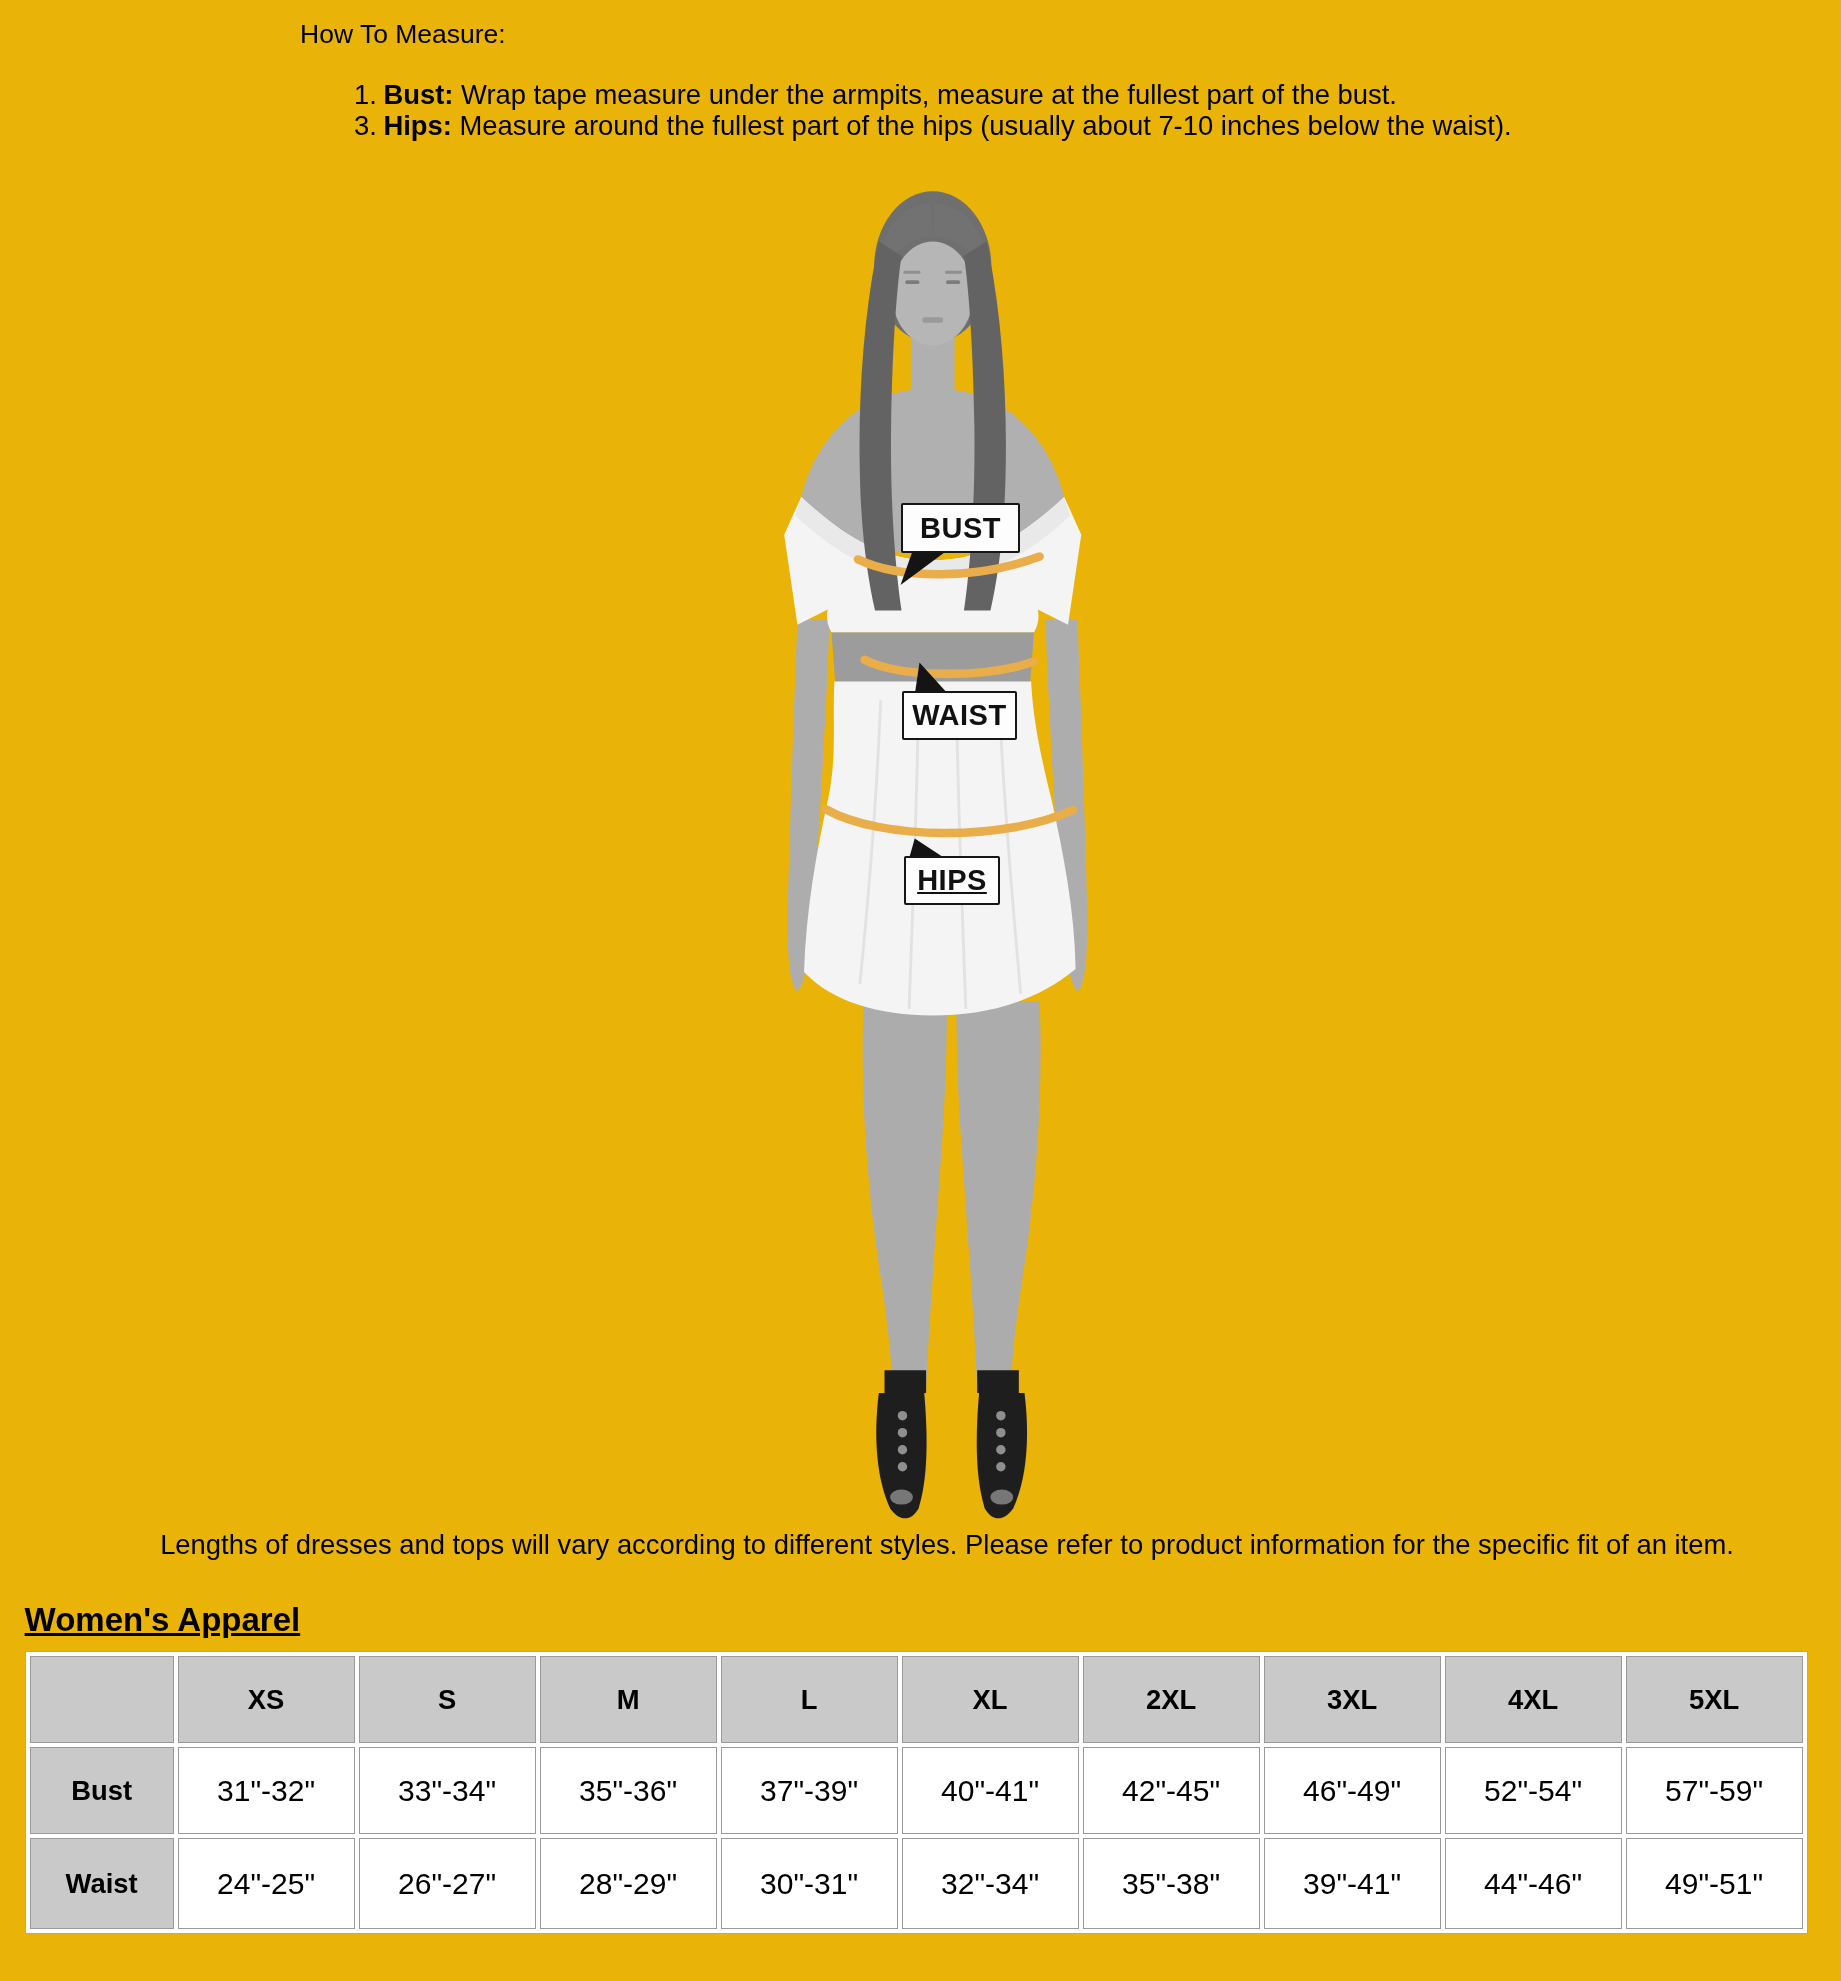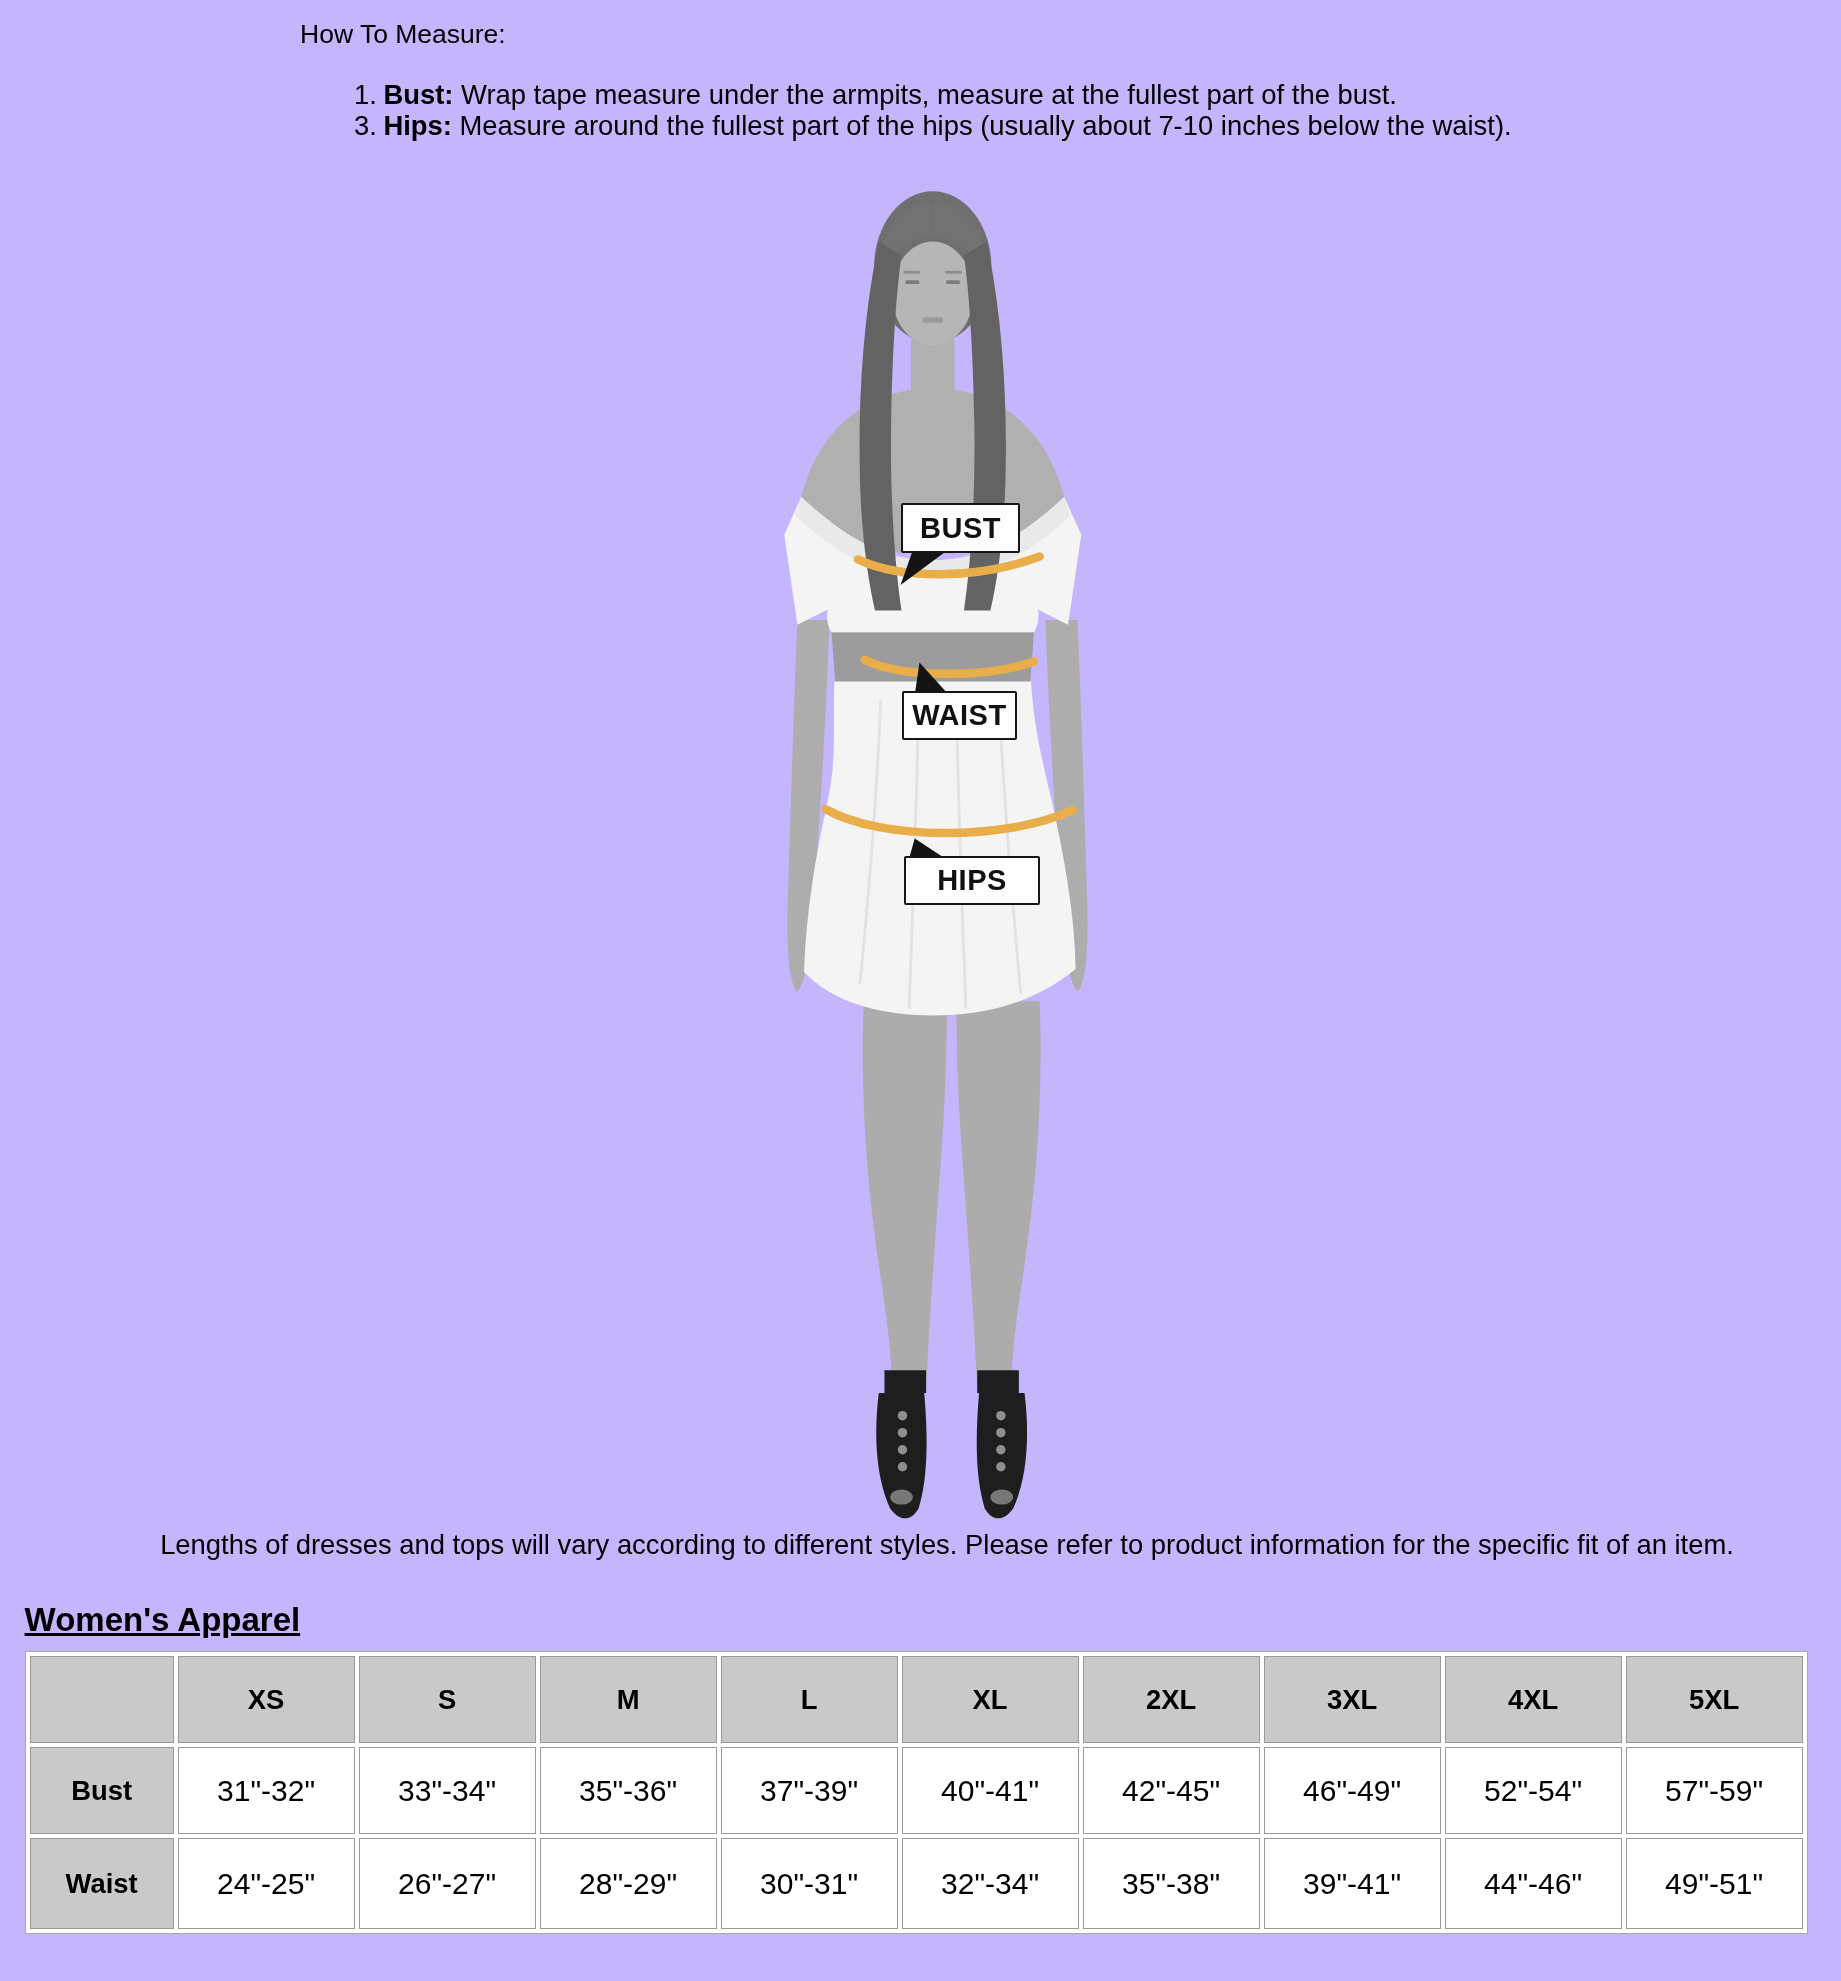--- a/index.html
+++ b/index.html
@@ -1,21 +1,21 @@
 <!DOCTYPE html>
 <html style="--header-bg: #c9c9c9;font-size:15px"><head>
 <meta charset="utf-8">
 <style>
   html, body { margin: 0; padding: 0; background: #ffffff; }
   * { box-sizing: border-box; }
   .page {
     position: relative;
     width: 1842px;
     height: 1982px;
-    background: #c4b5fd;
+    background: #eab308;
     font-family: "Liberation Sans", sans-serif;
     color: #000;
     overflow: hidden;
   }
 
   
   .howto-title {
     position: absolute; left: 300px; top: 19px;
     font-size: 26.5px; line-height: 30px;
   }
@@ -35,21 +35,21 @@
     position: absolute;
     background: #fdfdfd;
     border: 2.8px solid #161616;
     border-radius: 1.9px;
     display: flex; align-items: center; justify-content: center;
     font-size: 29px; font-weight: bold; letter-spacing: 0.5px;
     color: #111;
   }
   .callout.bust  { left: 901px; top: 503px; width: 119px; height: 50px; }
   .callout.waist { left: 902px; top: 691px; width: 115px; height: 49px; }
-  .callout.hips  { left: 904px; top: 856px; width: 136px; height: 49px; }
+  .callout.hips  { left: 904px; top: 856px; width: 96px; height: 49px; text-decoration: underline; }
 
   
   .fit-note {
     position: absolute; left: 0; top: 1529px; width: 1842px;
     text-align: center; font-size: 27.4px; line-height: 32px; margin-left: 26px;
   }
 
   
   .chart-title {
     position: absolute; left: 24.6px; top: 1601px;

